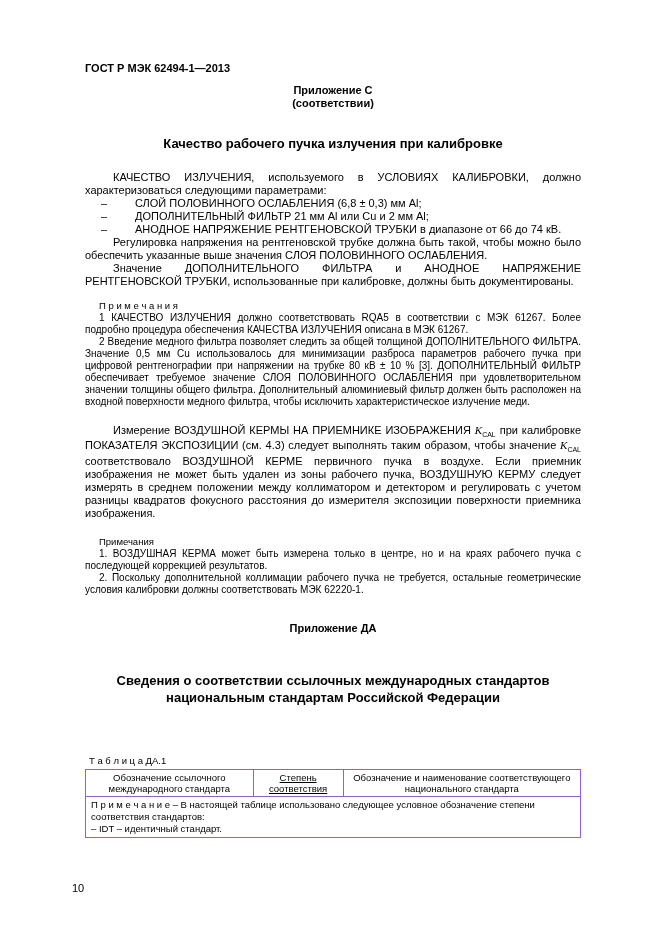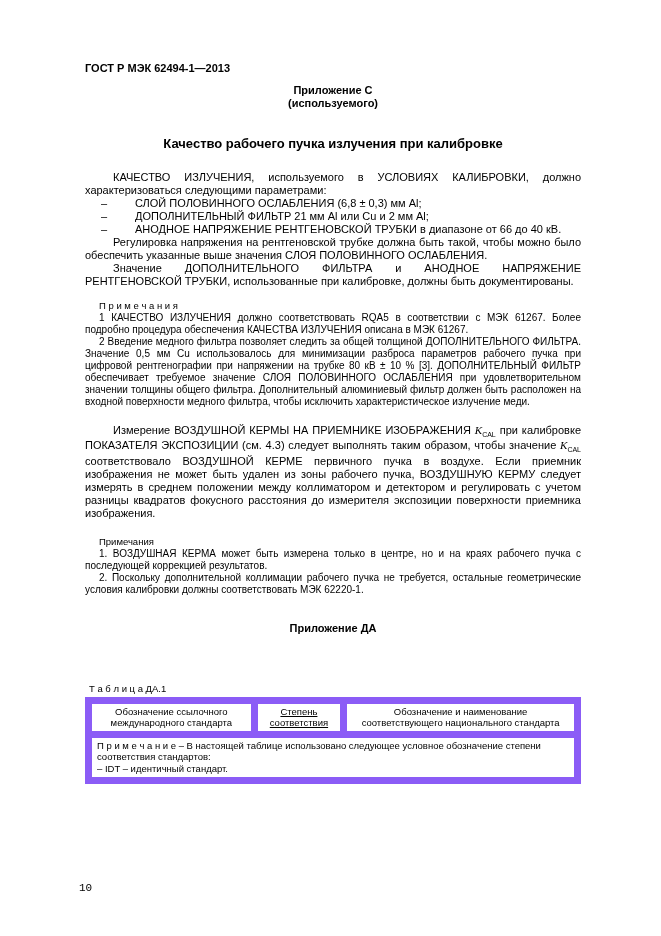--- a/index.html
+++ b/index.html
@@ -43,75 +43,79 @@
   .da-heading {
     font-size: 13px; font-weight: bold; text-align: center;
     margin-top: 38px; line-height: 1.3;
   }
   .table-label { font-size: 9.5px; margin-top: 48px; margin-left: 4px; }
   table.std-table {
     width: 100%; border-collapse: collapse; margin-top: 3px;
     font-size: 9.5px;
   }
   table.std-table th, table.std-table td {
-    border: 7px solid #8b5cf6; padding: 2px 5px; vertical-align: top;
+    border: 1px solid #8b5cf6; padding: 2px 5px; vertical-align: top;
   }
   table.std-table th { font-weight: normal; text-align: center; line-height: 1.2; }
   td.c-center { text-align: center; }
   td.c-just { text-align: justify; line-height: 1.25; }
   td.note-cell { text-align: left; line-height: 1.25; }
   .col1 { width: 168px; } .col2 { width: 90px; text-decoration: underline; } .col3 { width: 238px; }
   .page-number {
-    position: absolute; left: 79px; top: 882px; font-size: 11px; font-family: Liberation Mono, monospace;
+    position: absolute; left: 72px; top: 882px; font-size: 11px;
   }
 </style>
 </head>
 <body>
 
 <div class="page">
 
   <div class="doc-header">ГОСТ Р МЭК 62494-1—2013</div>
 
   <div class="annex-label">Приложение С</div>
-  <div class="annex-type">(используемого)</div>
+  <div class="annex-type">(соответствии)</div>
 
   <div class="main-heading">Качество рабочего пучка излучения при калибровке</div>
 
   <p class="para">КАЧЕСТВО ИЗЛУЧЕНИЯ, используемого в УСЛОВИЯХ КАЛИБРОВКИ, должно характеризоваться следующими параметрами:</p>
 
   <div class="list-item">
     <span class="dash">–</span>
     <span>СЛОЙ ПОЛОВИННОГО ОСЛАБЛЕНИЯ (6,8 ± 0,3) мм Al;</span>
   </div>
   <div class="list-item">
     <span class="dash">–</span>
     <span>ДОПОЛНИТЕЛЬНЫЙ ФИЛЬТР 21 мм Al или Cu и 2 мм Al;</span>
   </div>
   <div class="list-item">
     <span class="dash">–</span>
-    <span>АНОДНОЕ НАПРЯЖЕНИЕ РЕНТГЕНОВСКОЙ ТРУБКИ в диапазоне от 66 до 40 кВ.</span>
+    <span>АНОДНОЕ НАПРЯЖЕНИЕ РЕНТГЕНОВСКОЙ ТРУБКИ в диапазоне от 66 до 74 кВ.</span>
   </div>
 
   <p class="para">Регулировка напряжения на рентгеновской трубке должна быть такой, чтобы можно было обеспечить указанные выше значения СЛОЯ ПОЛОВИННОГО ОСЛАБЛЕНИЯ.</p>
   <p class="para">Значение ДОПОЛНИТЕЛЬНОГО ФИЛЬТРА и АНОДНОЕ НАПРЯЖЕНИЕ РЕНТГЕНОВСКОЙ ТРУБКИ, использованные при калибровке, должны быть документированы.</p>
 
   <div class="notes-label">П р и м е ч а н и я</div>
   <p class="note">1 КАЧЕСТВО ИЗЛУЧЕНИЯ должно соответствовать RQA5 в соответствии с МЭК 61267. Более подробно процедура обеспечения КАЧЕСТВА ИЗЛУЧЕНИЯ описана в МЭК 61267.</p>
   <p class="note">2 Введение медного фильтра позволяет следить за общей толщиной ДОПОЛНИТЕЛЬНОГО ФИЛЬТРА. Значение 0,5 мм Cu использовалось для минимизации разброса параметров рабочего пучка при цифровой рентгенографии при напряжении на трубке 80 кВ ± 10 % [3]. ДОПОЛНИТЕЛЬНЫЙ ФИЛЬТР обеспечивает требуемое значение СЛОЯ ПОЛОВИННОГО ОСЛАБЛЕНИЯ при удовлетворительном значении толщины общего фильтра. Дополнительный алюминиевый фильтр должен быть расположен на входной поверхности медного фильтра, чтобы исключить характеристическое излучение меди.</p>
 
   <p class="para kerma"><span>Измерение ВОЗДУШНОЙ КЕРМЫ НА ПРИЕМНИКЕ ИЗОБРАЖЕНИЯ </span><span class="kvar">K</span><sub>CAL</sub><span> при калибровке ПОКАЗАТЕЛЯ ЭКСПОЗИЦИИ (см. 4.3) следует выполнять таким образом, чтобы значение </span><span class="kvar">K</span><sub>CAL</sub><span> соответствовало ВОЗДУШНОЙ КЕРМЕ первичного пучка в воздухе. Если приемник изображения не может быть удален из зоны рабочего пучка, ВОЗДУШНУЮ КЕРМУ следует измерять в среднем положении между коллиматором и детектором и регулировать с учетом разницы квадратов фокусного расстояния до измерителя экспозиции поверхности приемника изображения.</span></p>
 
   <div class="notes2-label">Примечания</div>
   <p class="note">1. ВОЗДУШНАЯ КЕРМА может быть измерена только в центре, но и на краях рабочего пучка с последующей коррекцией результатов.</p>
   <p class="note">2. Поскольку дополнительной коллимации рабочего пучка не требуется, остальные геометрические условия калибровки должны соответствовать МЭК 62220-1.</p>
 
   <div class="annex-da">
     <div class="annex-label">Приложение ДА</div>
   </div>
 
+  <div class="da-heading">
+    <div>Сведения о соответствии ссылочных международных стандартов</div>
+    <div>национальным стандартам Российской Федерации</div>
+  </div>
 
   <div class="table-label">Т а б л и ц а  ДА.1</div>
 
   <table class="std-table">
     <tbody>
         <tr>
       <th class="col1">Обозначение ссылочного международного стандарта</th>
       <th class="col2">Степень соответствия</th>
       <th class="col3">Обозначение и наименование соответствующего национального стандарта</th>
     </tr>

